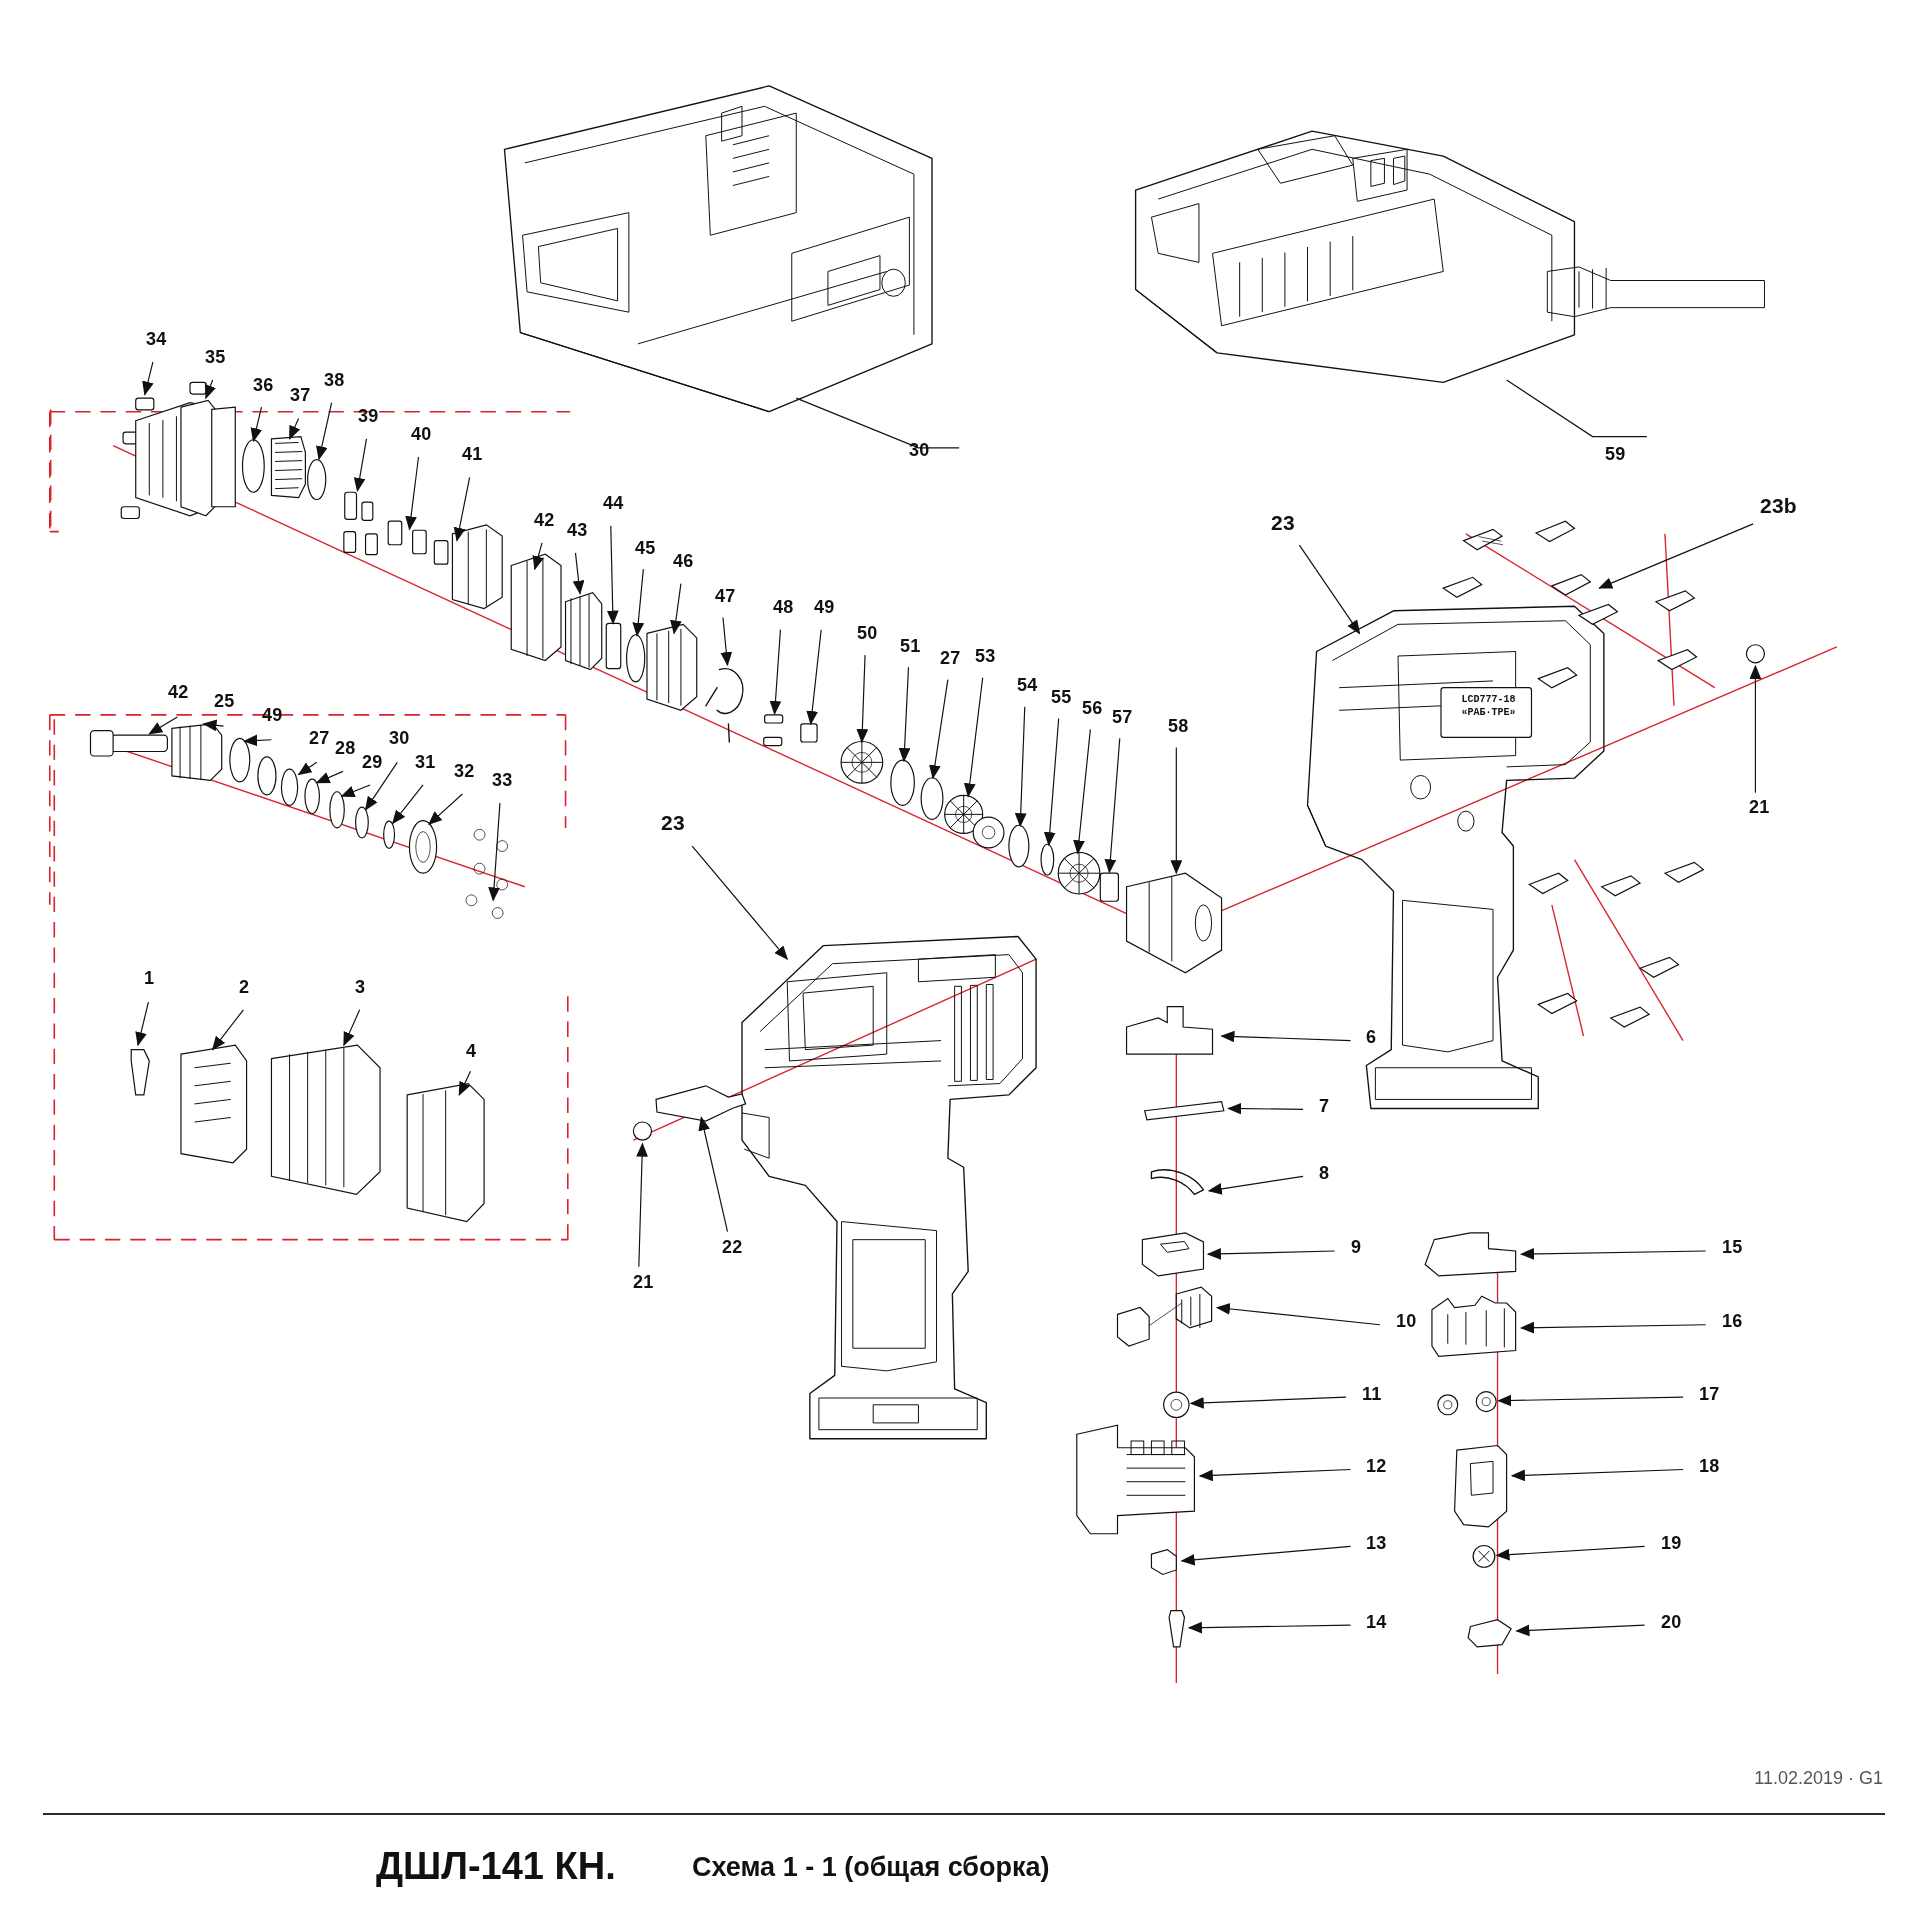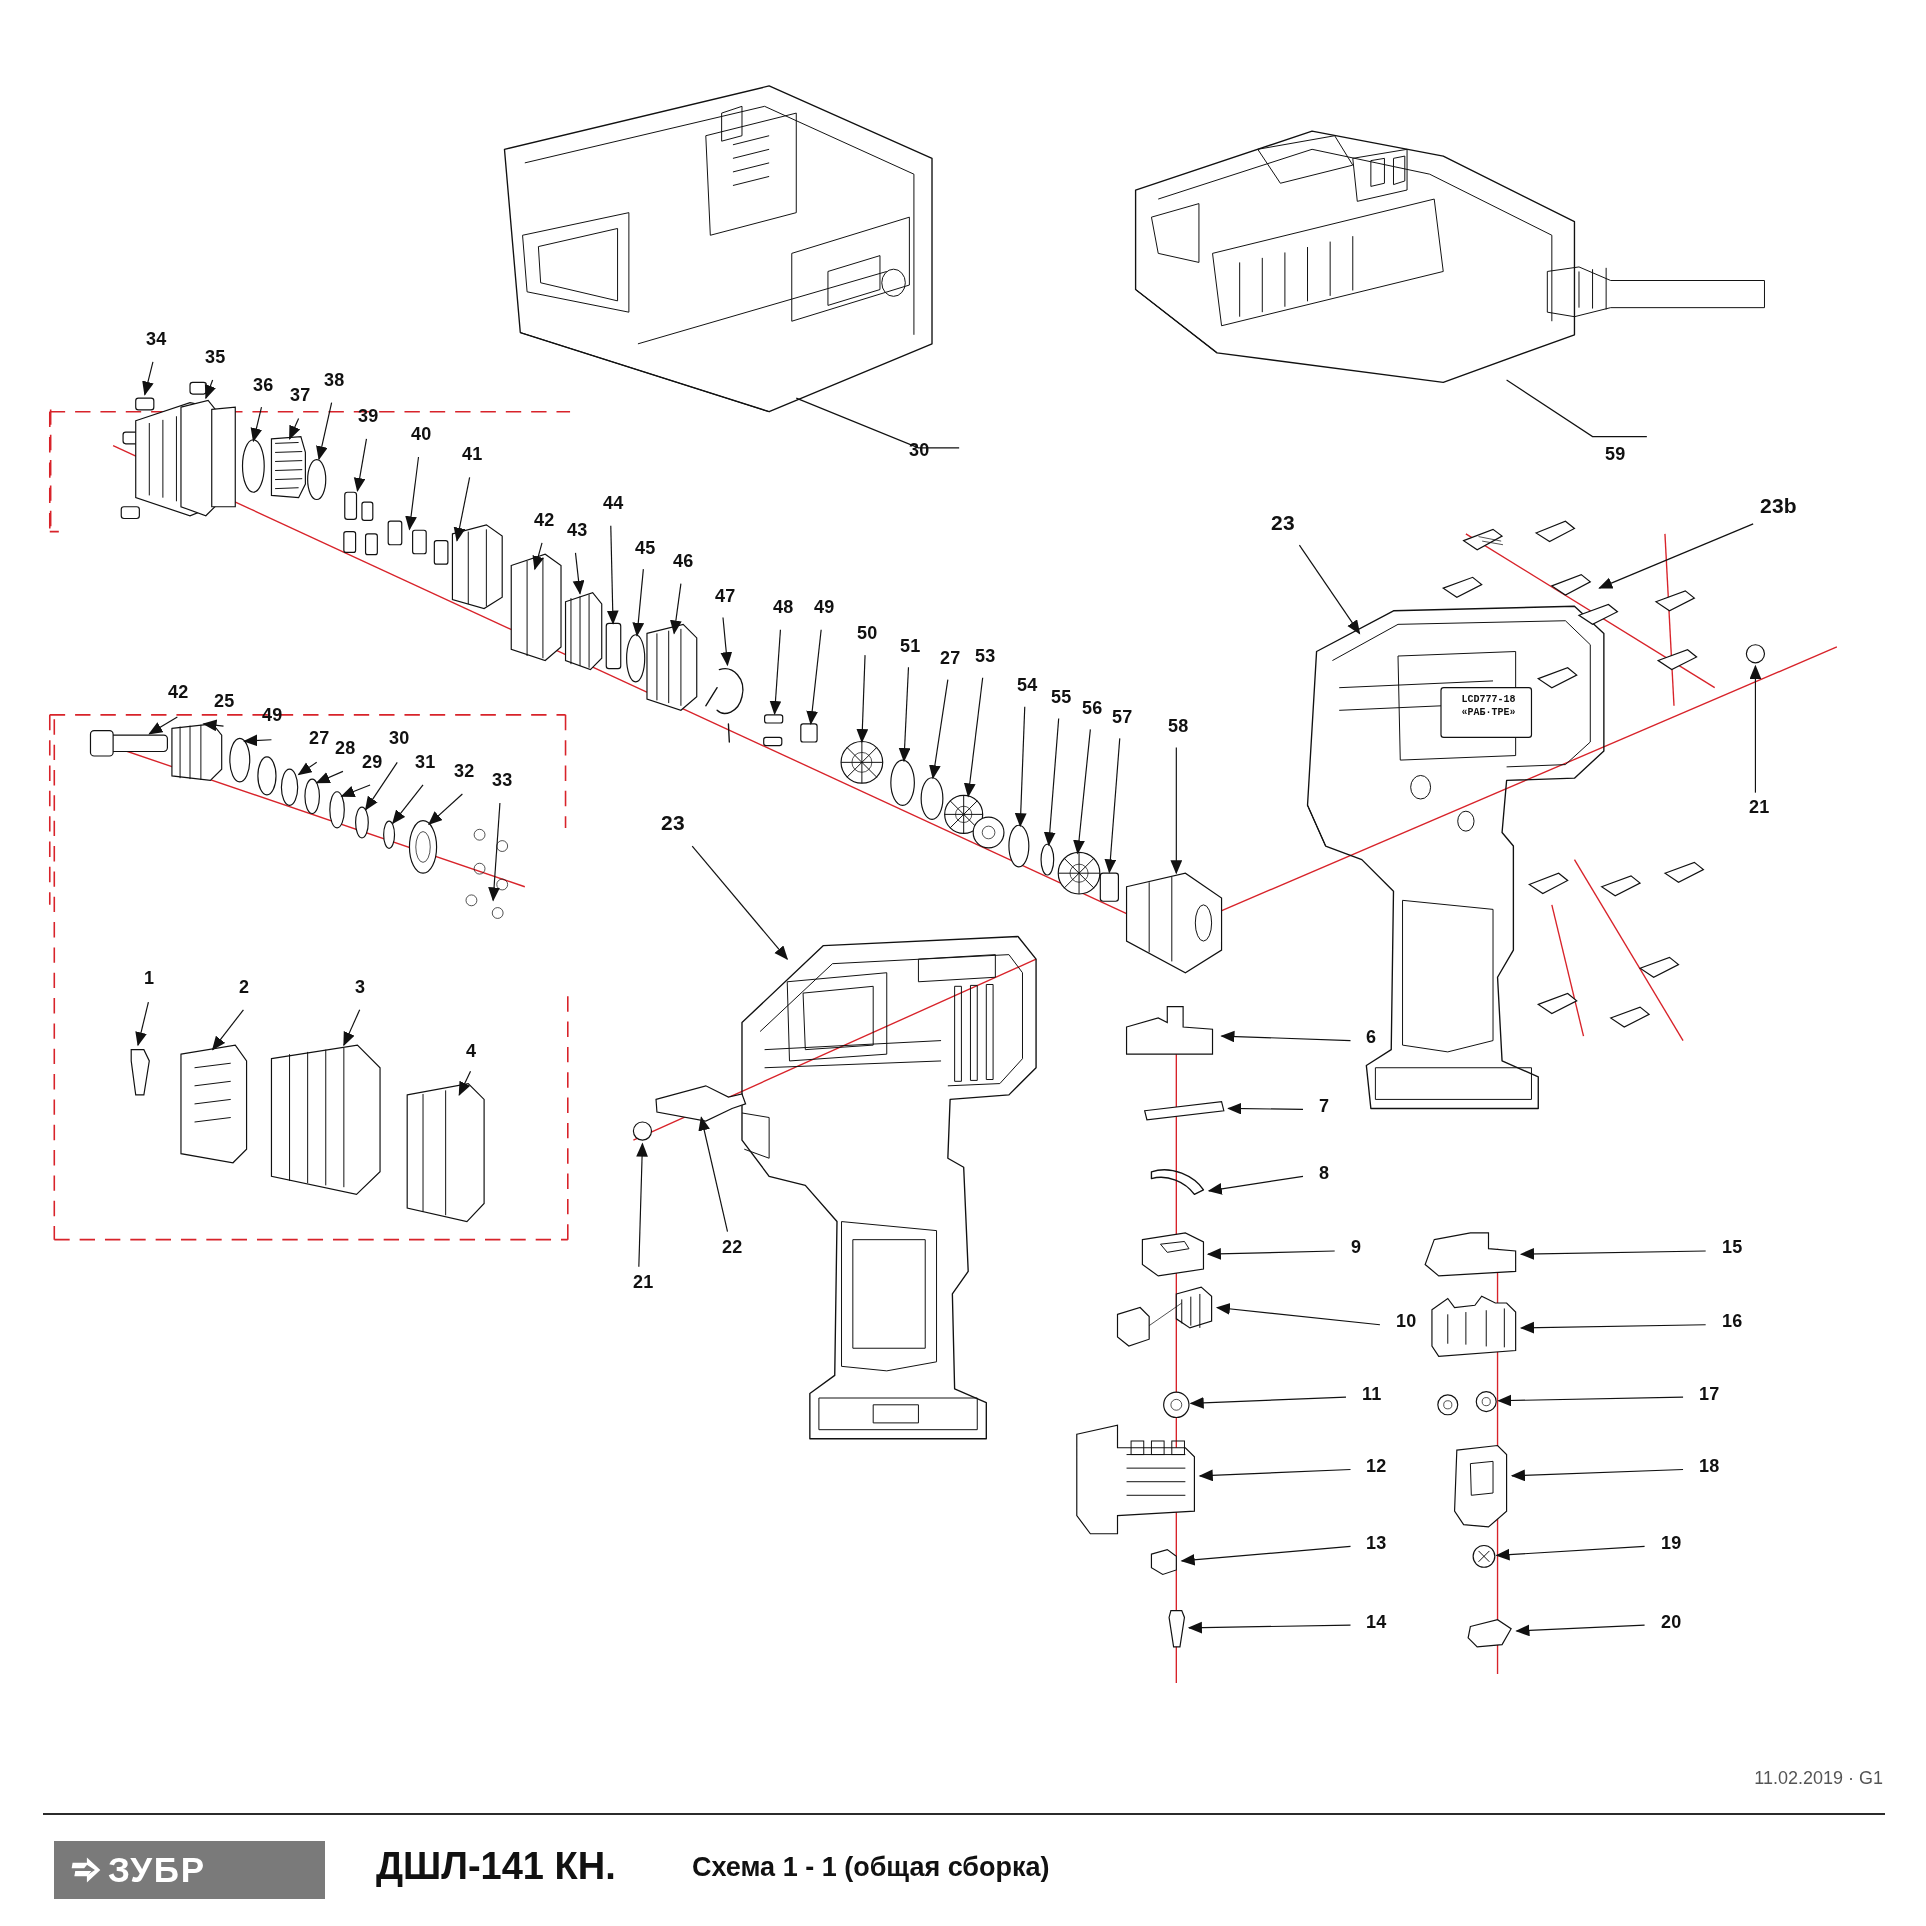--- a/index.html
+++ b/index.html
@@ -474,28 +474,18 @@
   <div class="num" style="left:1051px;top:687px">55</div>
   <div class="num" style="left:1082px;top:698px">56</div>
   <div class="num" style="left:1112px;top:707px">57</div>
   <div class="num" style="left:1168px;top:716px">58</div>
   <div class="num" style="left:1605px;top:444px">59</div>
   <div class="num" style="left:909px;top:440px">30</div>
 
   <div class="date-stamp">11.02.2019 · G1</div>
   <div class="footer-rule"></div>
 
-  <div class="logo-box">
-    <span class="logo-arrow">
-      <svg viewBox="0 0 76 76" width="34" height="34">
-        <path d="M8,22 L44,22 L34,34 L6,34 Z" fill="#fff"></path>
-        <path d="M14,40 L50,40 L40,52 L12,52 Z" fill="#fff"></path>
-        <path d="M40,10 L70,38 L40,66 L40,50 L58,38 L40,26 Z" fill="#fff"></path>
-      </svg>
-    </span>
-    <span class="logo-text">ЗУБР</span>
-  </div>
 
   <div class="title-main">ДШЛ-141 КН.</div>
   <div class="title-sub">Схема 1 - 1 (общая сборка)</div>
 
 </div>
 
 
 </body></html>

